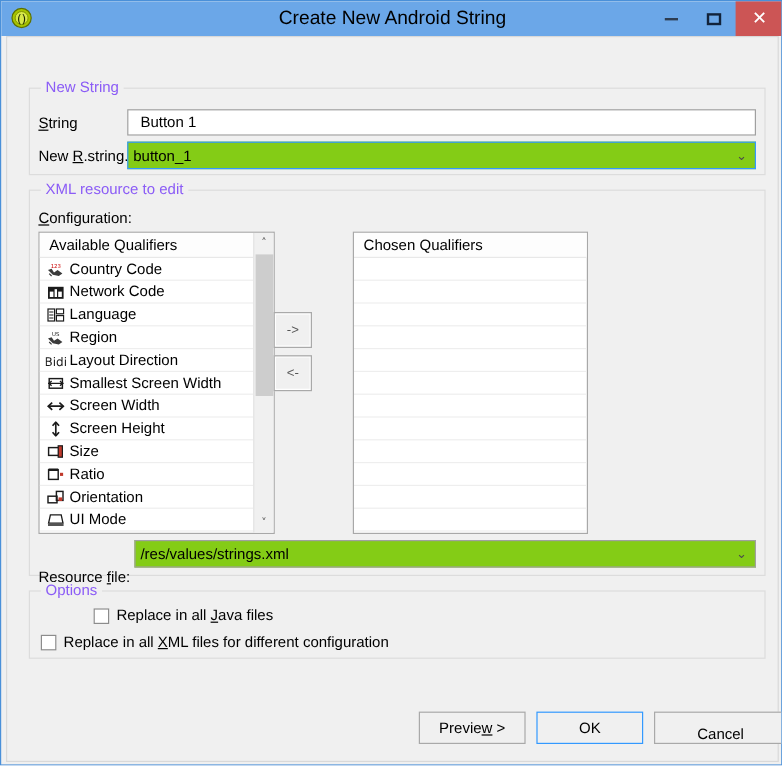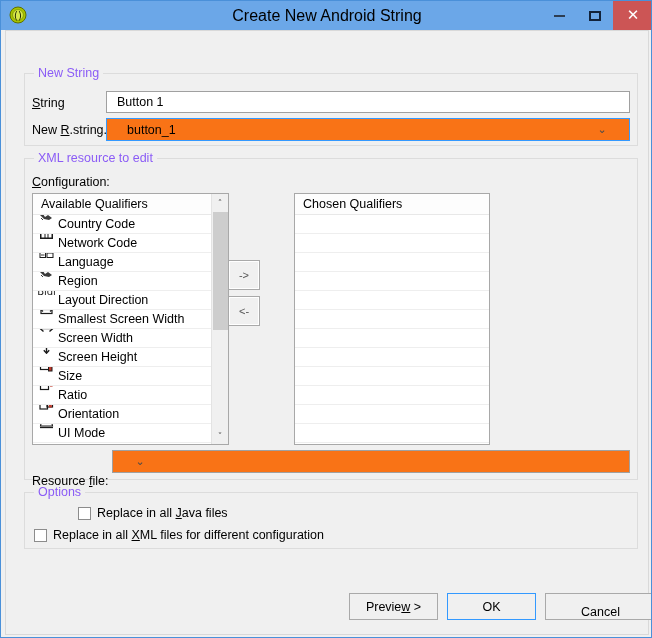--- a/index.html
+++ b/index.html
@@ -130,27 +130,27 @@
     font-size: 12.5px;
     color: #000;
     padding: 0 10px;
     display: flex;
     align-items: center;
   }
 
   .combo {
     position: absolute;
     box-sizing: border-box;
-    background: #f97316;
+    background: #84cc16;
     border: 1px solid #3399ff;
     font-size: 12.5px;
     color: #000;
     display: flex;
     align-items: center;
-    padding: 0 20px;
+    padding: 0 4px;
   }
   .combo .combo-value { flex: 1; }
   .combo .chev {
     width: 14px;
     text-align: center;
     color: #4b4b4b;
     font-size: 11px;
     font-family: "DejaVu Sans", sans-serif;
   }
 
@@ -189,21 +189,21 @@
     box-sizing: border-box;
     white-space: nowrap;
     overflow: hidden;
   }
   .q-icon {
     width: 17px;
     min-width: 17px;
     height: 33px;
     margin-right: 3px;
     display: inline-flex;
-    align-items: flex-start;
+    align-items: center;
     justify-content: center;
   }
   .q-icon svg { display: block; }
 
   
   .vscroll {
     position: absolute;
     right: 0; top: 0;
     width: 17px;
     height: 100%;
@@ -482,20 +482,21 @@
             <div class="list-row"></div>
             <div class="list-row"></div>
             <div class="list-row"></div>
             <div class="list-row"></div>
           </div>
       </div>
     </div>
 
     <div class="lbl" style="left:26px; top:416px;margin-top:27px;"><span>Resource </span><span class="mn">f</span><span>ile:</span></div>
     <div class="combo" style="left:106px; top:419px; width:518px; height:23px; border-color:#a0a0a0;">
+      <span class="combo-value">/res/values/strings.xml</span>
       <span class="chev">⌄</span>
     </div>
 
     <div class="groupbox" id="grp-options">
       <span class="legend">Options</span>
     </div>
 
     <div class="cbrow" style="left:28px; top:475px;padding-left:44px;">
       <span class="cbox"></span>
       <span><span>Replace in all </span><span class="mn">J</span><span>ava files</span></span>

